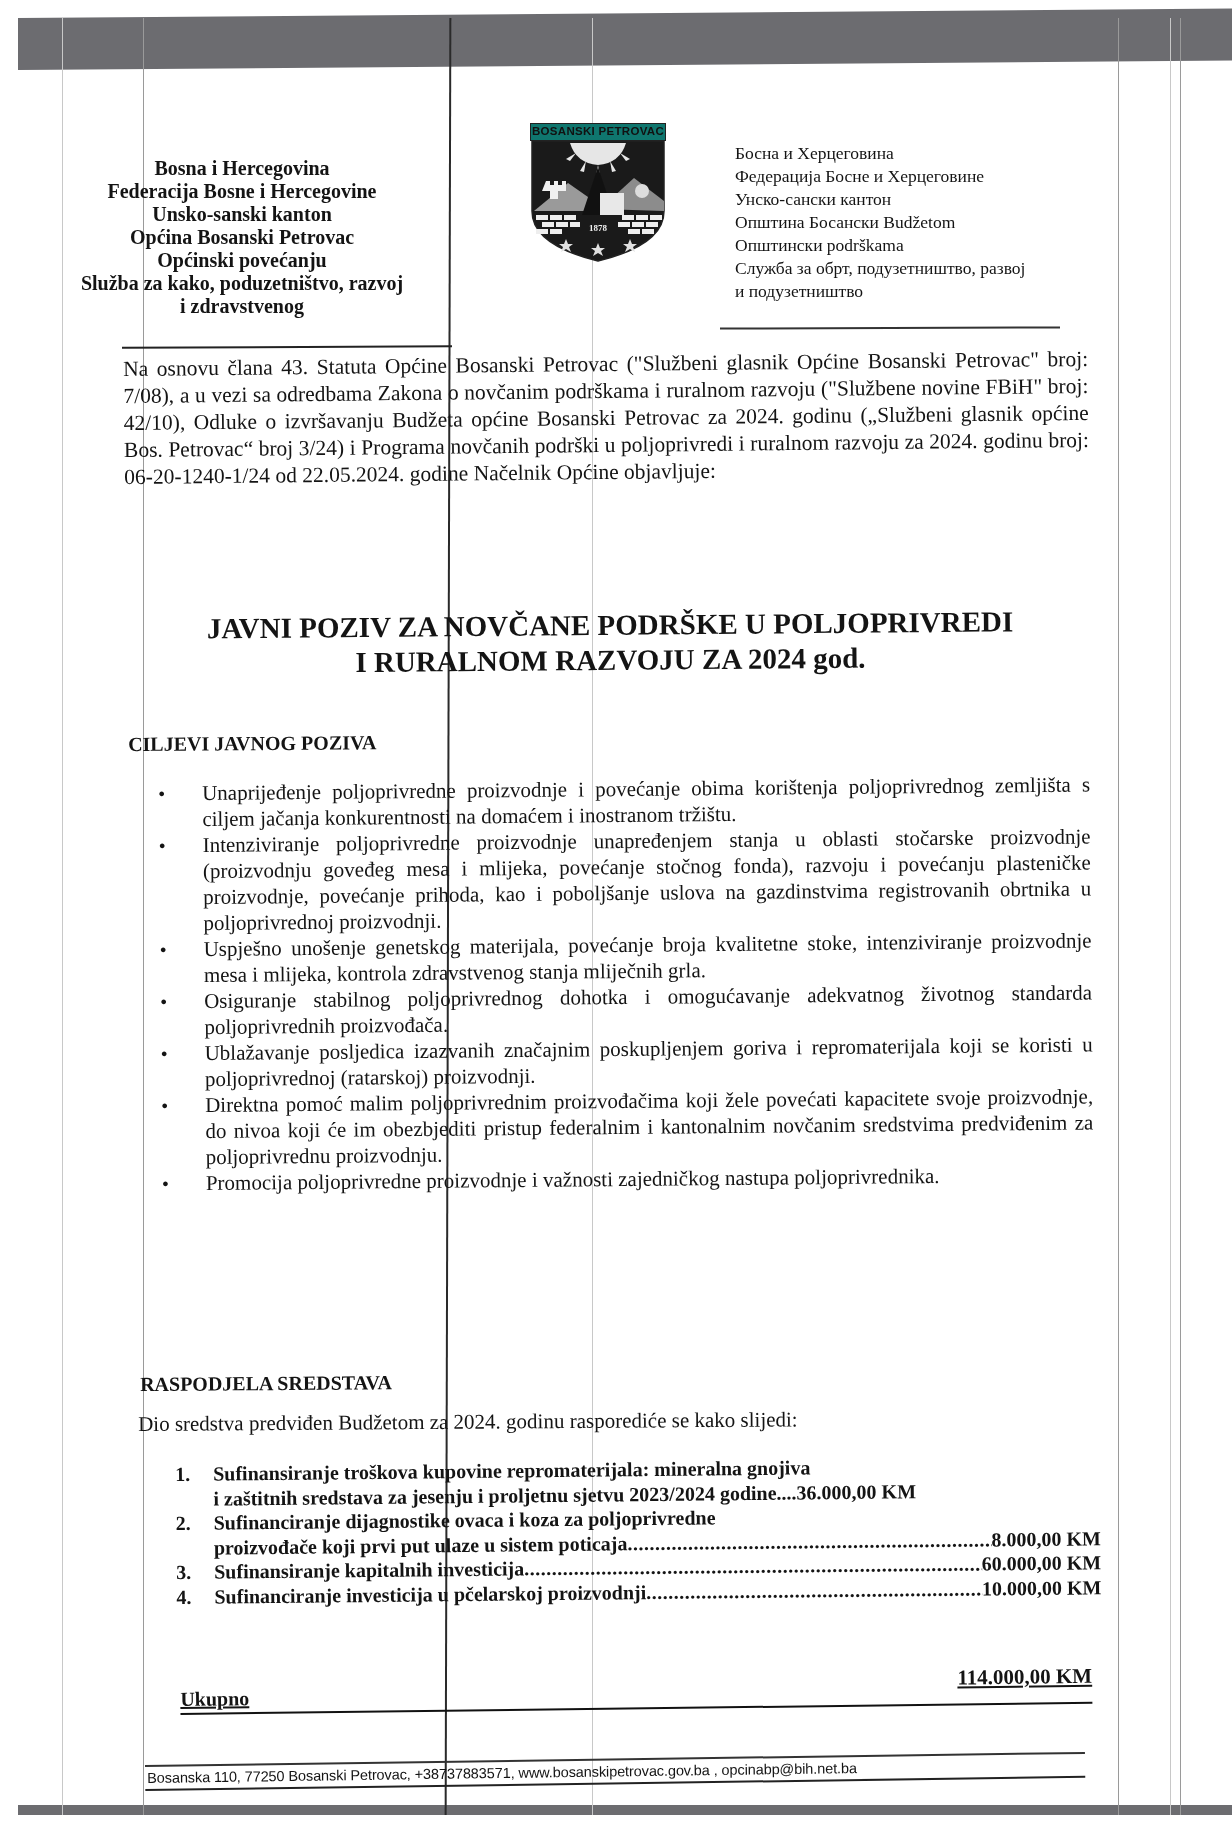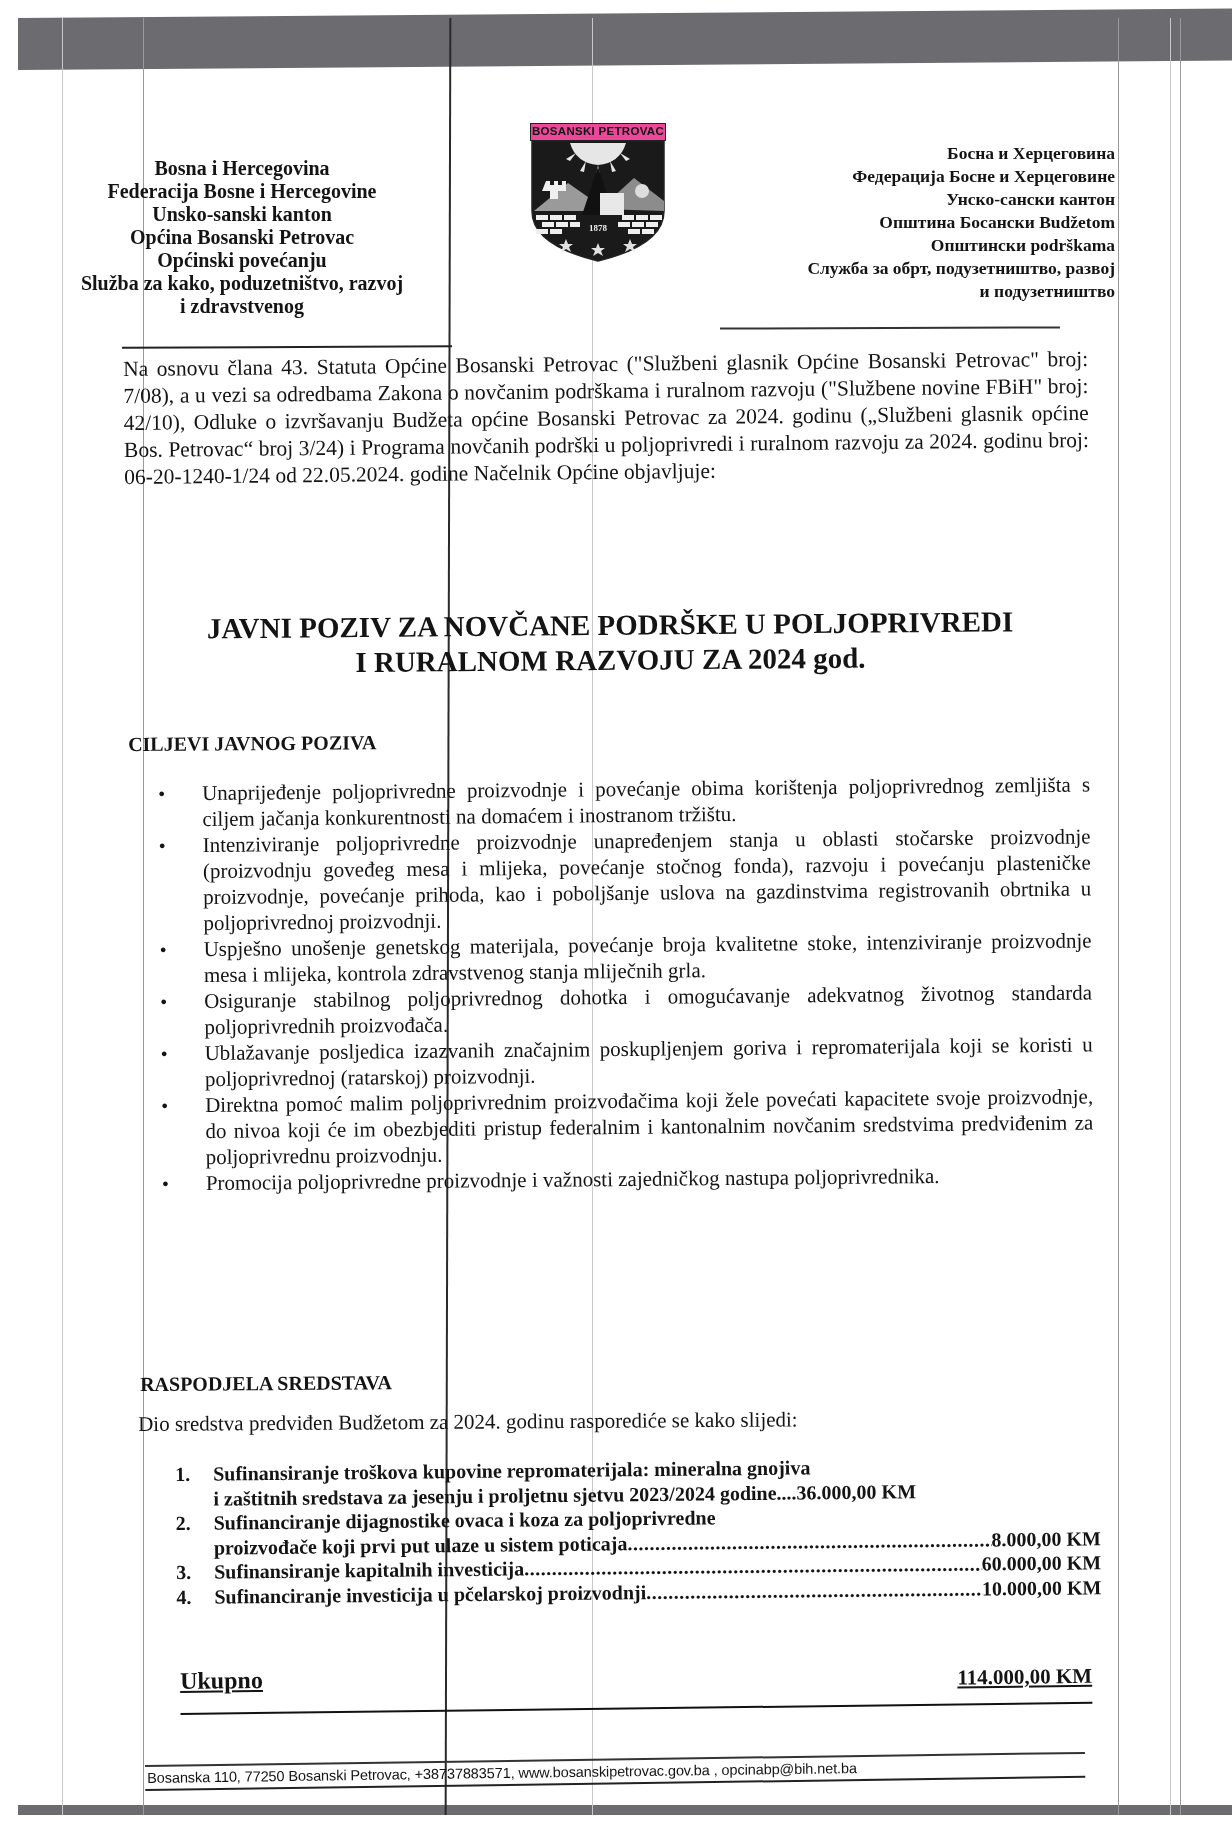--- a/index.html
+++ b/index.html
@@ -11,26 +11,26 @@
     .scan-bar.bottom { top: 1805px; height: 10px; }
 
     .vline { position: absolute; top: 18px; bottom: 14px; width: 1px; background: #9a9a9a; }
     .vline.dark { background: #2a2a2a; width: 1.5px; }
     .vline.light { background: #c8c8c8; }
 
     .page { position: absolute; left: 0; top: 0; width: 1232px; height: 1829px; }
 
     
     .hdr-left { position: absolute; left: 72px; top: 157px; width: 340px; text-align: center; font-weight: bold; font-size: 20px; line-height: 23px; }
-    .hdr-right { position: absolute; left: 735px; top: 142px; width: 380px; text-align: right; font-weight: bold; font-size: 17.5px; line-height: 23px; }
+    .hdr-right { position: absolute; left: 735px; top: 142px; width: 380px; text-align: left; font-weight: normal; font-size: 17.5px; line-height: 23px; }
     .hdr-left-rule { position: absolute; left: 122px; top: 346px; width: 330px; height: 2px; background: #222; transform: rotate(-0.25deg); }
     .hdr-right-rule { position: absolute; left: 720px; top: 327px; width: 340px; height: 1.5px; background: #333; transform: rotate(-0.2deg); }
 
     .crest { position: absolute; left: 530px; top: 123px; width: 136px; height: 140px; }
-    .crest-title { position: absolute; left: 0; top: 0; width: 136px; height: 18px; border: 1.5px solid #222; background: #ec4899; font-family: "Liberation Sans", "DejaVu Sans", sans-serif; font-weight: bold; font-size: 11.5px; letter-spacing: 0.3px; text-align: center; line-height: 15px; color: #111; }
+    .crest-title { position: absolute; left: 0; top: 0; width: 136px; height: 18px; border: 1.5px solid #222; background: #0f766e; font-family: "Liberation Sans", "DejaVu Sans", sans-serif; font-weight: bold; font-size: 11.5px; letter-spacing: 0.3px; text-align: center; line-height: 15px; color: #111; }
 
     
     .intro { position: absolute; left: 123px; top: 356px; width: 965px; font-size: 21.5px; line-height: 27px; text-align: justify; transform: rotate(-0.6deg); transform-origin: left top; font-stretch: condensed; }
     .title { position: absolute; left: 135px; top: 612px; width: 950px; text-align: center; font-weight: bold; font-size: 29px; line-height: 35px; transform: rotate(-0.5deg); transform-origin: left top; }
     .section-head { position: absolute; font-weight: bold; font-size: 20px; }
     .goals-head { left: 128px; top: 733px; transform: rotate(-0.4deg); transform-origin: left top; }
     .dist-head { left: 140px; top: 1373px; transform: rotate(-0.4deg); transform-origin: left top; }
 
     .goals { position: absolute; left: 202px; top: 780px; width: 888px; list-style: none; transform: rotate(-0.55deg); transform-origin: left top; }
     .goals li { position: relative; font-size: 21px; line-height: 26px; text-align: justify; margin-bottom: 0; }
@@ -40,21 +40,21 @@
 
     .alloc { position: absolute; left: 175px; top: 1462px; width: 925px; transform: rotate(-0.6deg); transform-origin: left top; list-style: none; }
     .alloc li { position: relative; font-weight: bold; font-size: 20px; line-height: 24.5px; padding-left: 38px; }
     .alloc li .num { position: absolute; left: 0; top: 0; }
     .alloc .row { display: flex; align-items: baseline; }
     .alloc .row .desc { white-space: nowrap; }
     .alloc .row .dots { flex: 1; overflow: hidden; white-space: nowrap; letter-spacing: 0.5px; }
     .alloc .row .amt { white-space: nowrap; text-align: center; }
 
     .total { position: absolute; left: 180px; top: 1675px; width: 912px; height: 42px; transform: rotate(-0.7deg); transform-origin: left top; }
-    .total-label { position: absolute; left: 0; bottom: 22px; font-weight: bold; font-size: 24px; text-decoration: underline; }
+    .total-label { position: absolute; left: 0; bottom: 6px; font-weight: bold; font-size: 20px; text-decoration: underline; }
     .total-amt { position: absolute; right: 0; top: 0; font-weight: bold; font-size: 21px; text-decoration: underline; }
     .total-rule { position: absolute; left: 0; right: 0; bottom: 2px; height: 2px; background: #111; }
 
     .footer { position: absolute; left: 145px; top: 1765px; width: 940px; transform: rotate(-0.8deg); transform-origin: left top; }
     .footer-rule-top { height: 1.5px; background: #333; }
     .footer-text { font-family: "Liberation Sans", "DejaVu Sans", sans-serif; font-size: 14.5px; padding: 3px 0 3px 2px; letter-spacing: -0.1px; }
     .footer-rule-bot { height: 2px; background: #222; }
   </style>
 </head>
 <body>

